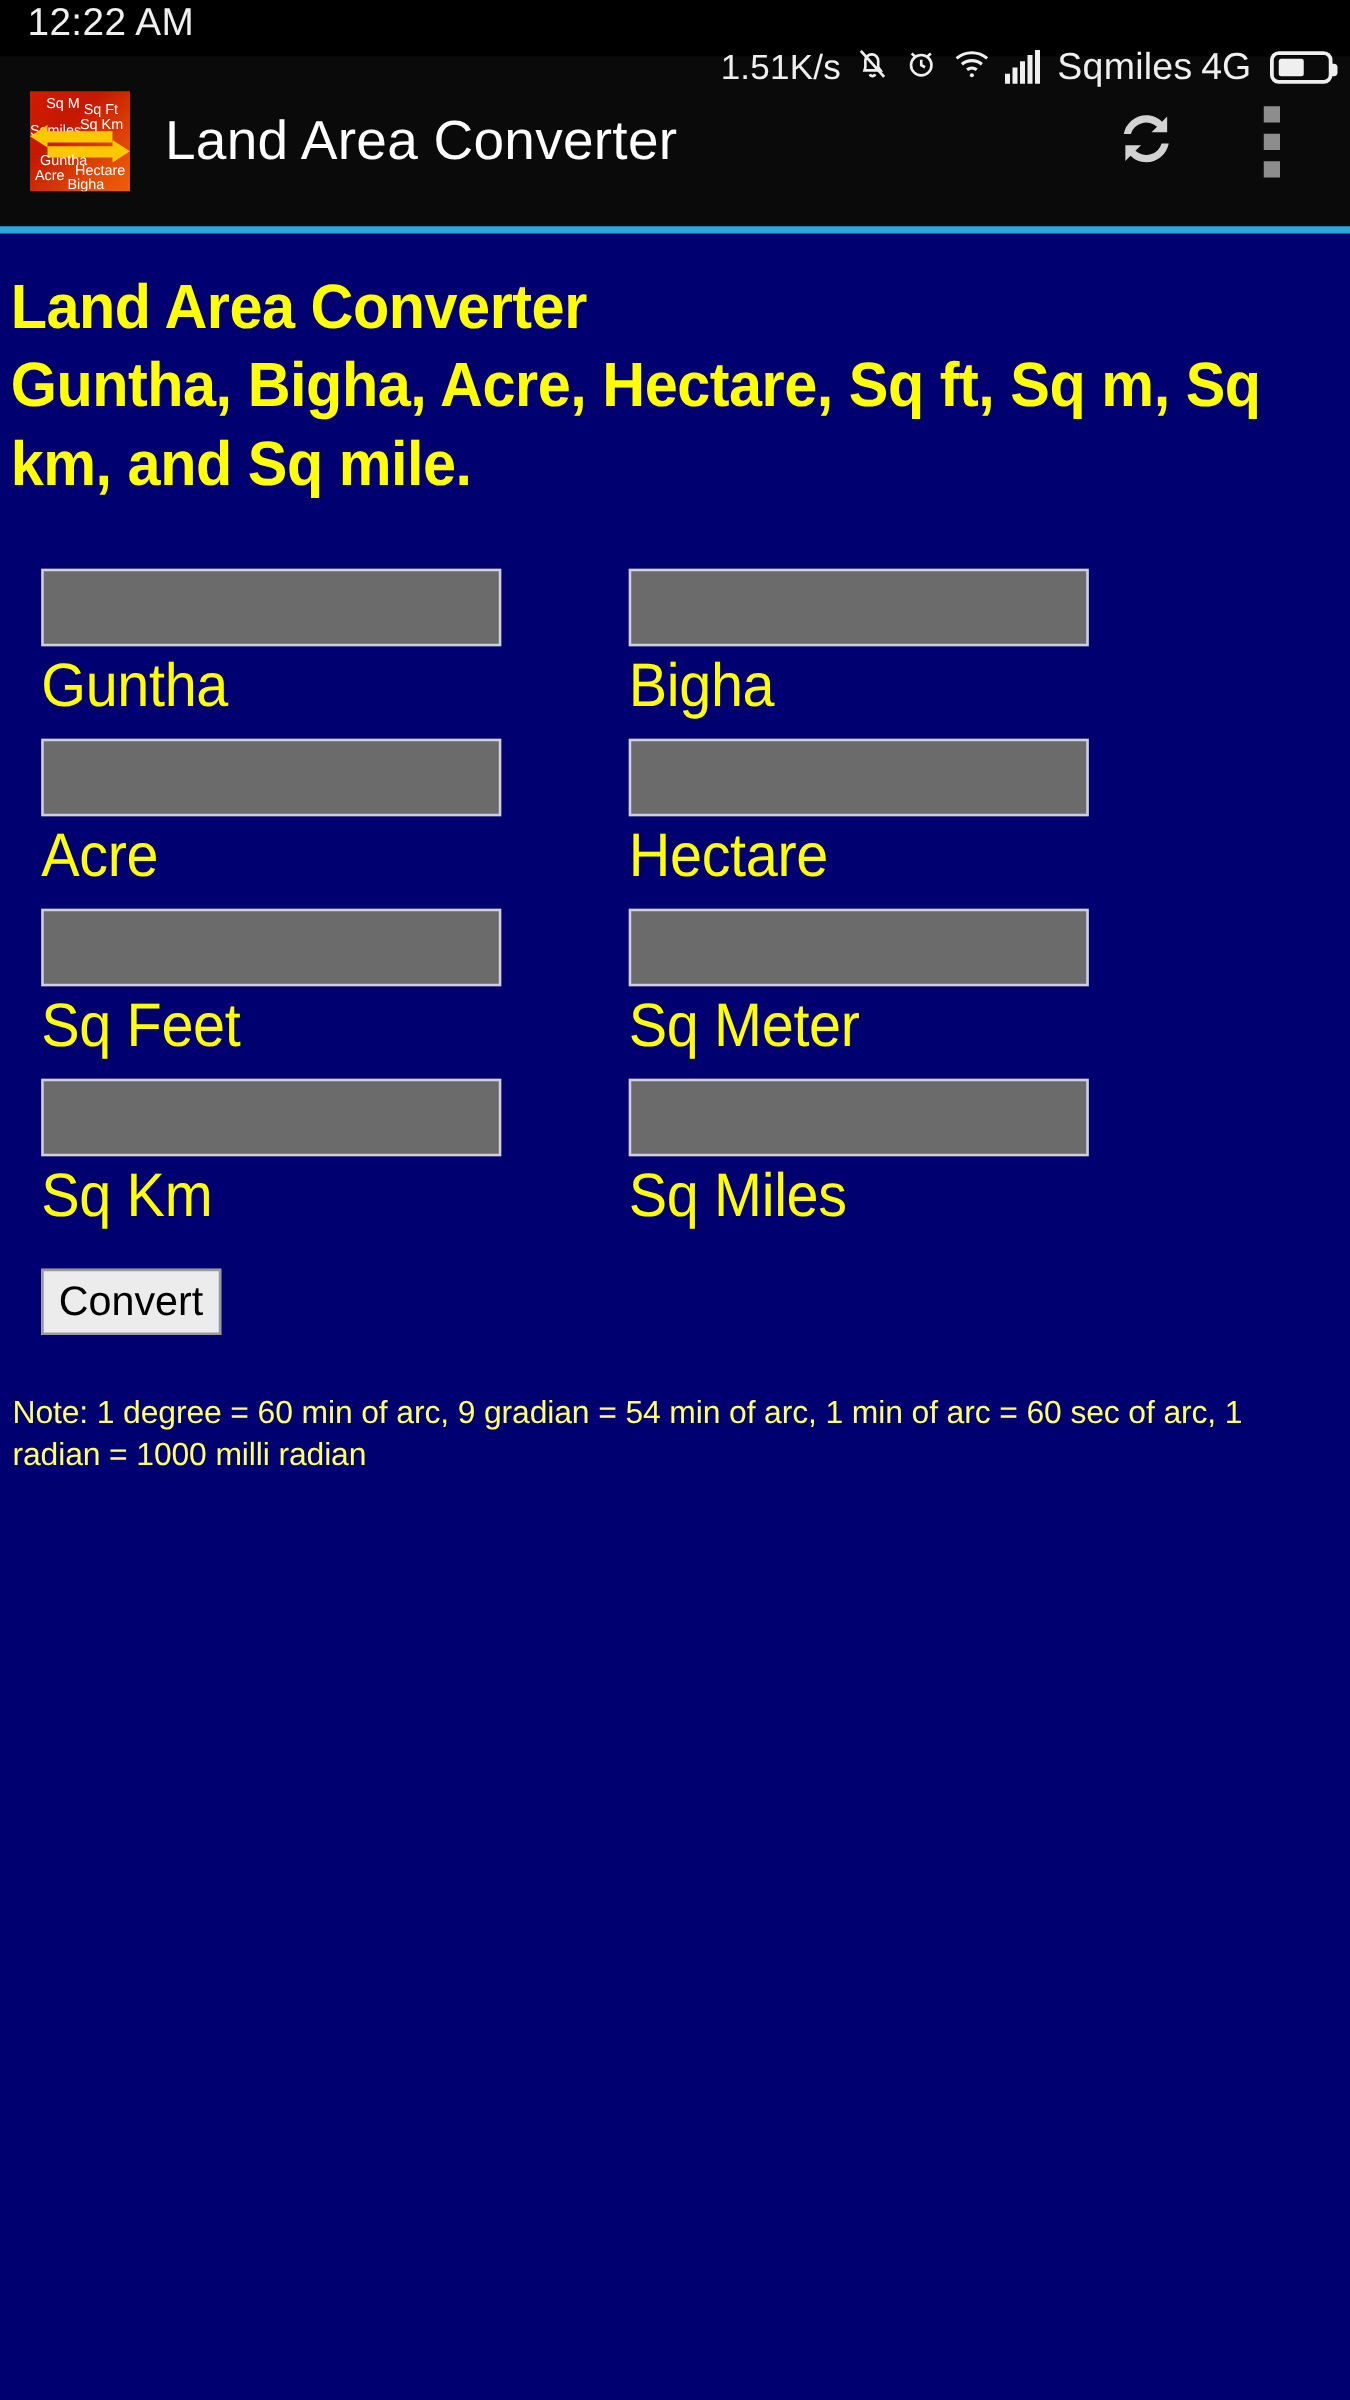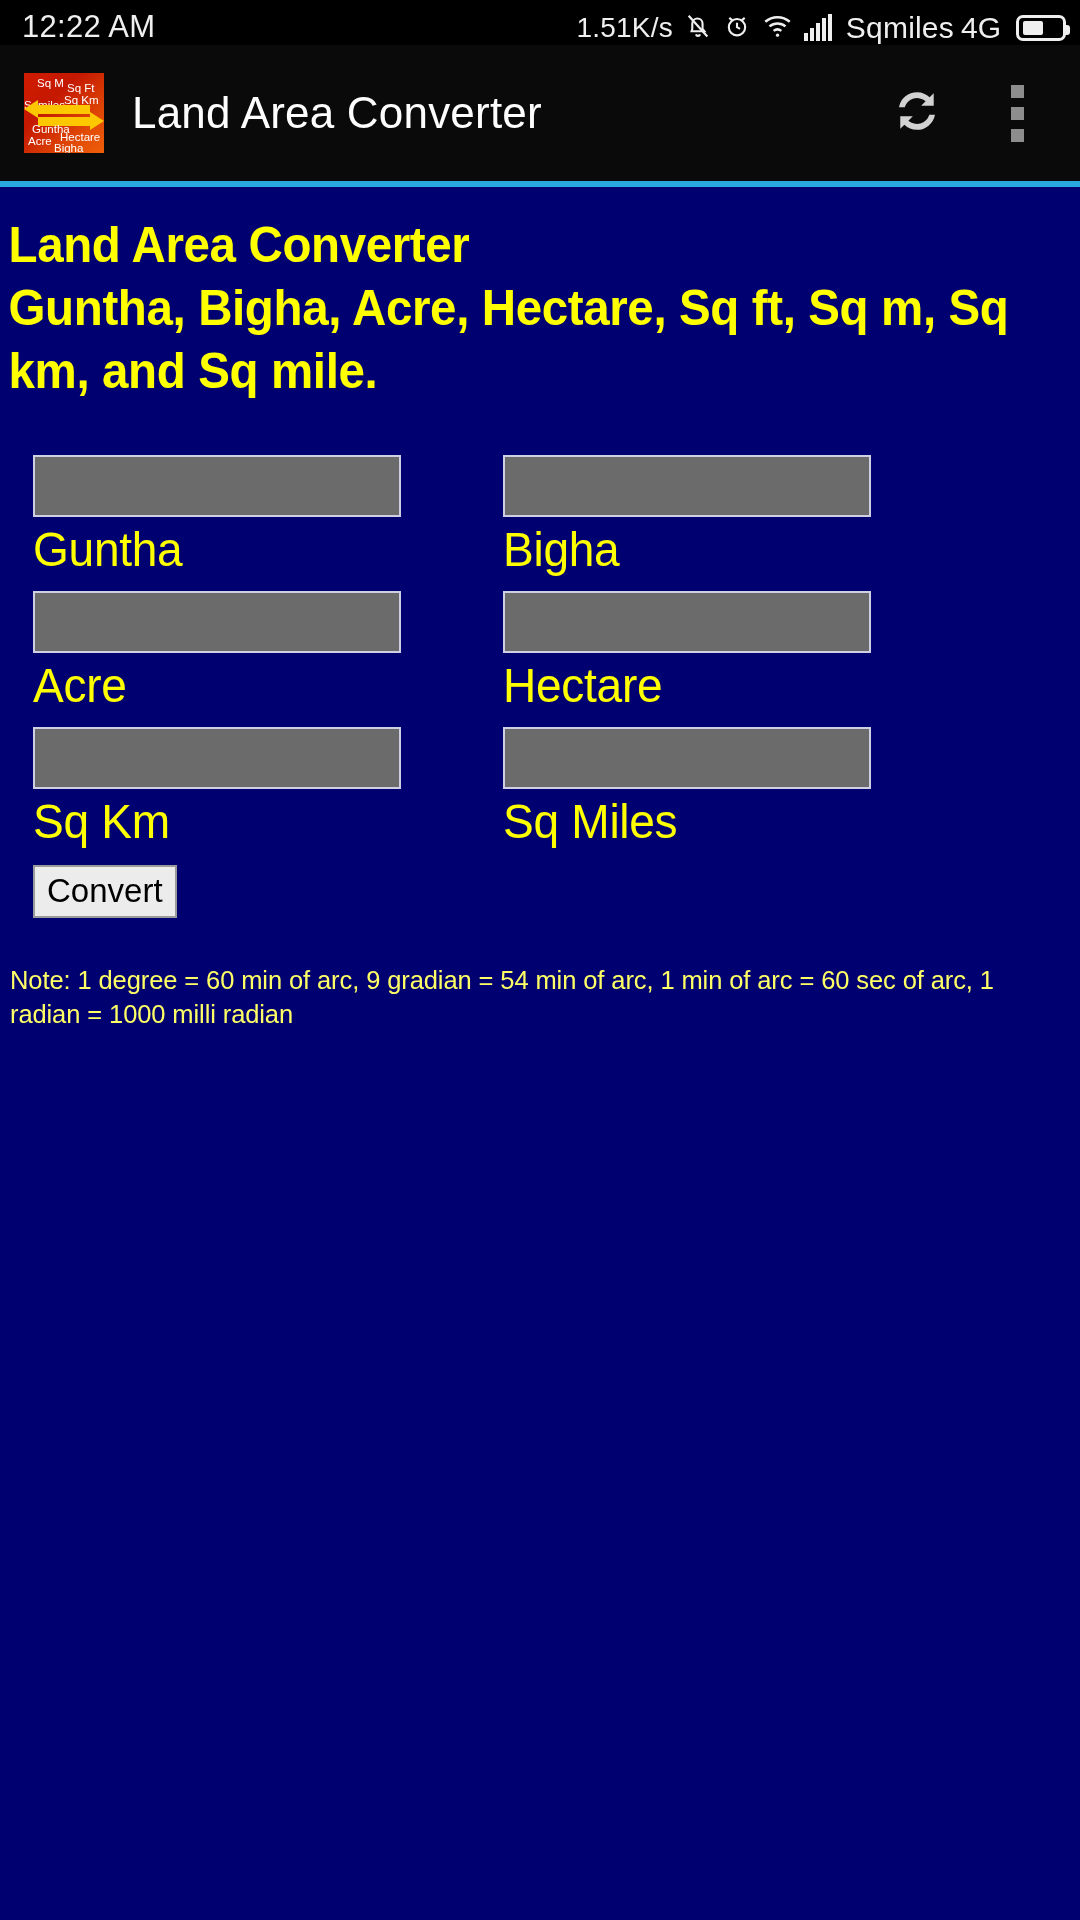--- a/index.html
+++ b/index.html
@@ -13,24 +13,25 @@
     overflow: hidden;
     font-family: "Liberation Sans", sans-serif;
     -webkit-font-smoothing: antialiased;
   }
 
   
   .statusbar {
     height: 45px;
     background: #000000;
     display: flex;
-    align-items: flex-end;
+    align-items: flex-start;
     padding: 0 14px 0 22px;
     box-sizing: border-box;
     color: #e9e9e9;
+    flex-direction: column;
   }
   .status-clock {
     font-size: 31px;
     letter-spacing: 0.3px;
     color: #efefef;
   }
   .status-right {
     margin-left: auto;
     display: flex;
     align-items: center;
@@ -217,21 +218,21 @@
     margin-top: 4px;
     font-weight: 400;
     letter-spacing: -0.3px;
     transform: scaleX(0.94);
     transform-origin: left top;
     white-space: nowrap;
   }
 
   .button-row {
     display: flex;
-    margin-top: 16px;
+    margin-top: 30px;
   }
   .btn-cell { width: 480px; box-sizing: border-box; }
   .btn-cell.left  { padding-left: 33px; }
   .btn-cell.right { padding-left: 23px; }
   .btn {
     background: #ececec;
     border: 2px solid #9a9a9a;
     color: #000000;
     font-family: "Liberation Sans", sans-serif;
     font-size: 33px;
@@ -363,20 +364,30 @@
       <div class="field left">
         <input class="text-input" type="text" value="" style="">
         <div class="field-label">Acre</div>
       </div>
       <div class="field right">
         <input class="text-input" type="text" value="" style="">
         <div class="field-label">Hectare</div>
       </div>
     </div>
 
+    <div class="field-row">
+      <div class="field left">
+        <input class="text-input" type="text" value="" style="">
+        <div class="field-label">Sq Feet</div>
+      </div>
+      <div class="field right">
+        <input class="text-input" type="text" value="" style="">
+        <div class="field-label">Sq Meter</div>
+      </div>
+    </div>
 
     <div class="field-row">
       <div class="field left">
         <input class="text-input" type="text" value="" style="">
         <div class="field-label">Sq Km</div>
       </div>
       <div class="field right">
         <input class="text-input" type="text" value="" style="">
         <div class="field-label">Sq Miles</div>
       </div>

